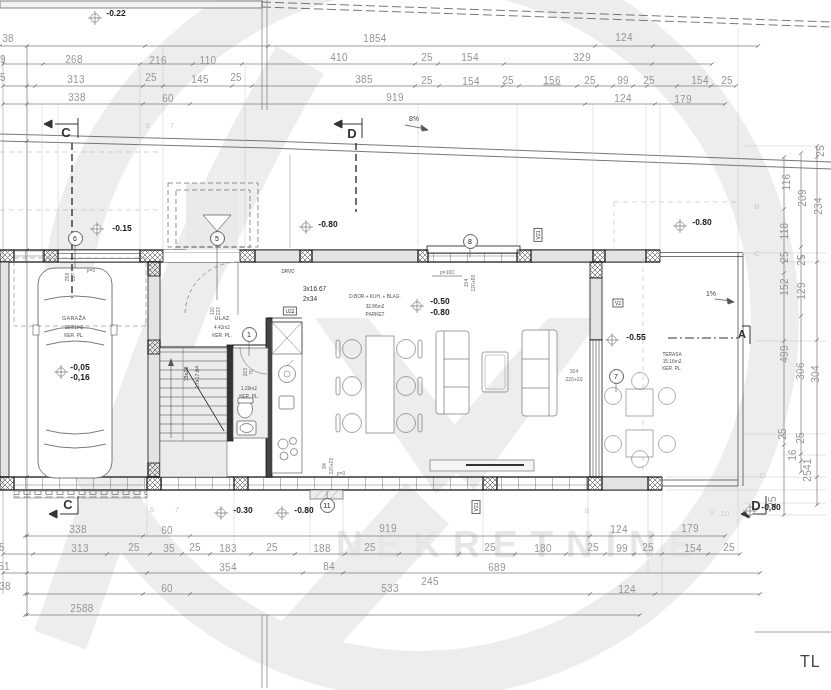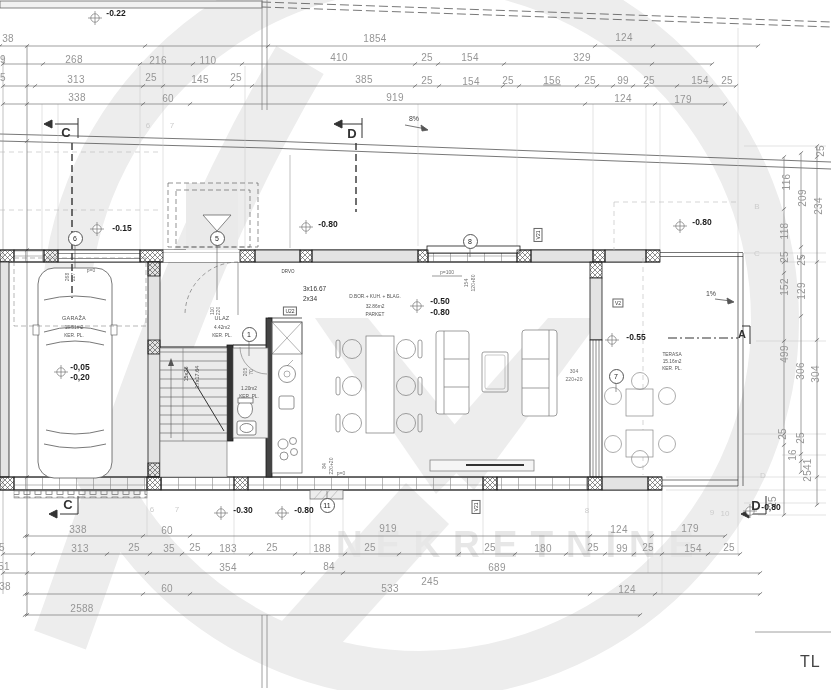--- a/index.html
+++ b/index.html
@@ -453,21 +453,21 @@
 
 <div class="layer">
 
   <span class="lbl elev" style="left:116px;top:13px">-0.22</span>
   <span class="lbl elev" style="left:122px;top:228px">-0.15</span>
   <span class="lbl elev" style="left:328px;top:224px">-0.80</span>
   <span class="lbl elev" style="left:702px;top:222px">-0.80</span>
   <span class="lbl elev" style="left:440px;top:301px">-0.50</span>
   <span class="lbl elev" style="left:440px;top:312px">-0.80</span>
   <span class="lbl elev" style="left:80px;top:367px">-0,05</span>
-  <span class="lbl elev" style="left:80px;top:377px">-0,20</span>
+  <span class="lbl elev" style="left:80px;top:377px">-0,16</span>
   <span class="lbl elev" style="left:636px;top:337px">-0.55</span>
   <span class="lbl elev" style="left:243px;top:510px">-0.30</span>
   <span class="lbl elev" style="left:304px;top:510px">-0.80</span>
   <span class="lbl elev" style="left:771px;top:507px">-0,80</span>
 
   <span class="lbl sec" style="left:66px;top:132px">C</span>
   <span class="lbl sec" style="left:352px;top:133px">D</span>
   <span class="lbl sec small" style="left:742px;top:334px">A</span>
   <span class="lbl sec" style="left:68px;top:504px">C</span>
   <span class="lbl sec" style="left:756px;top:505px">D</span>

